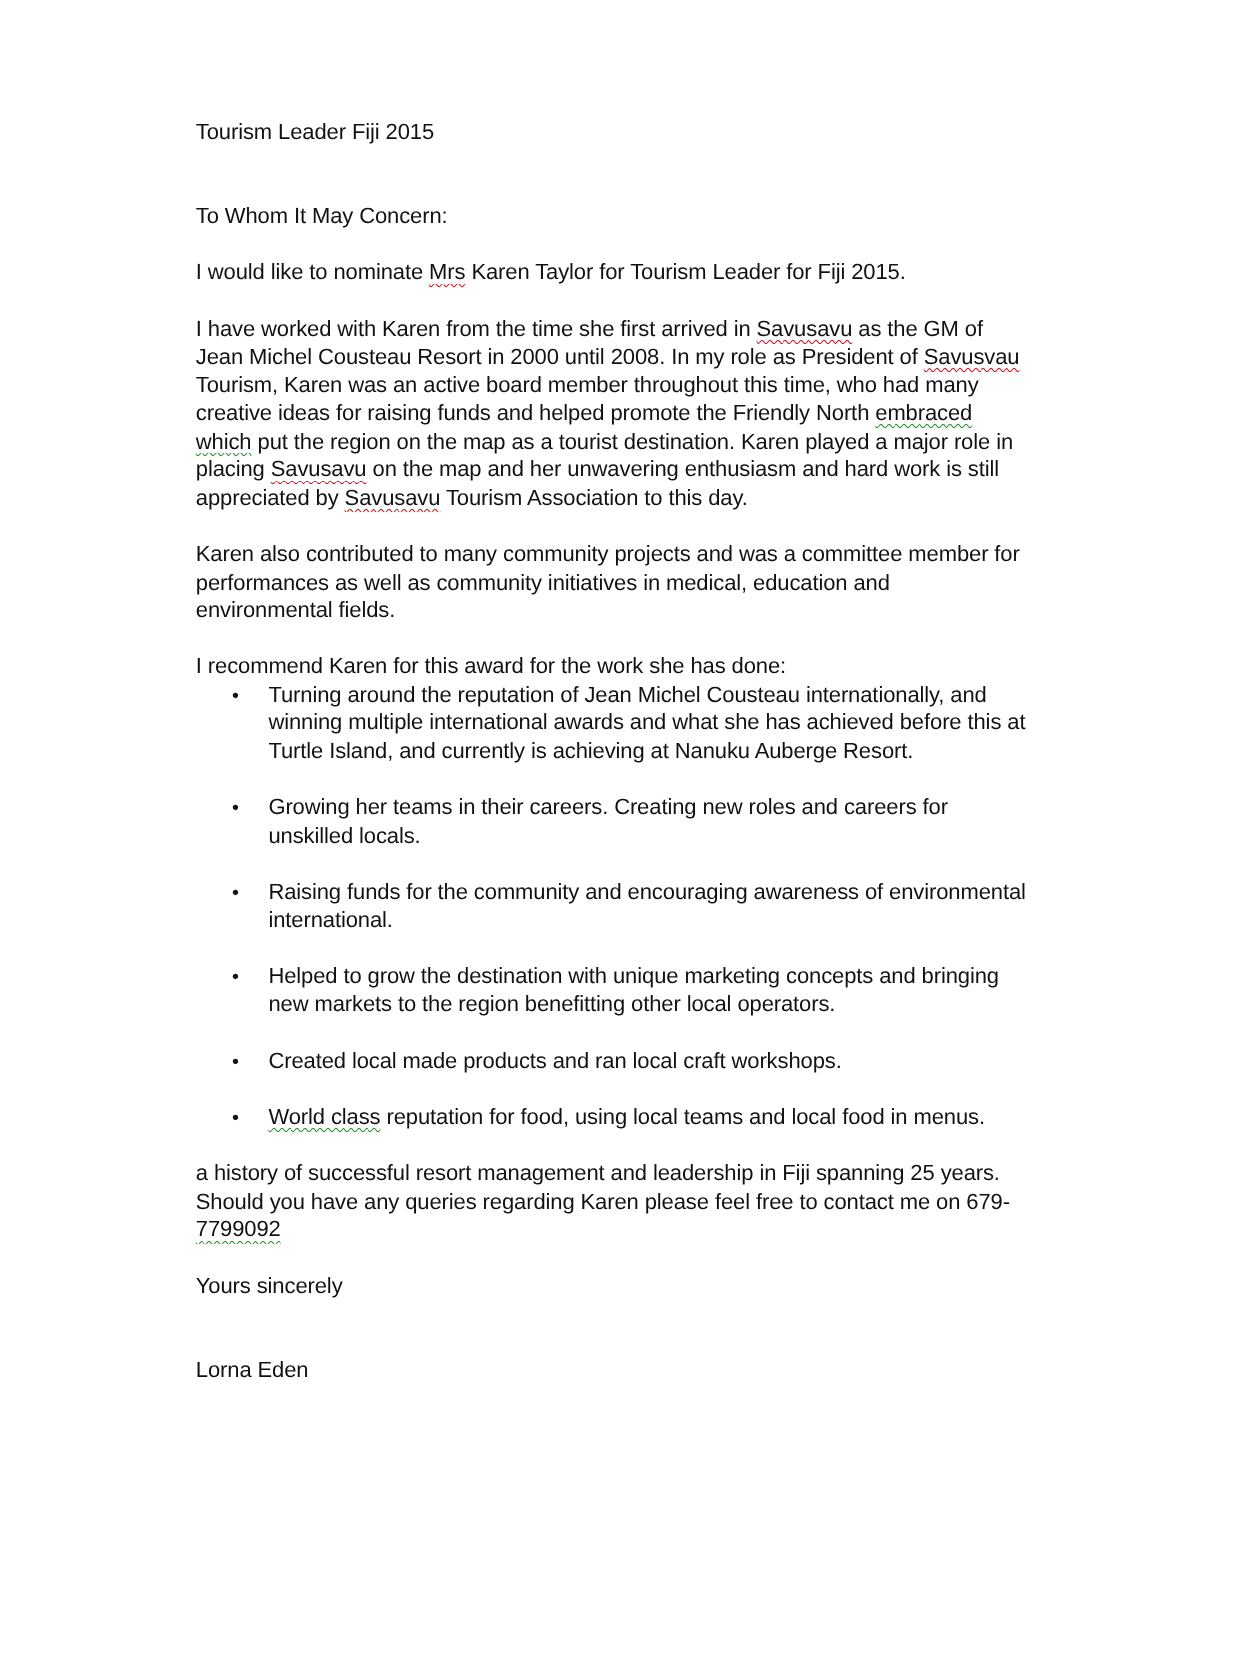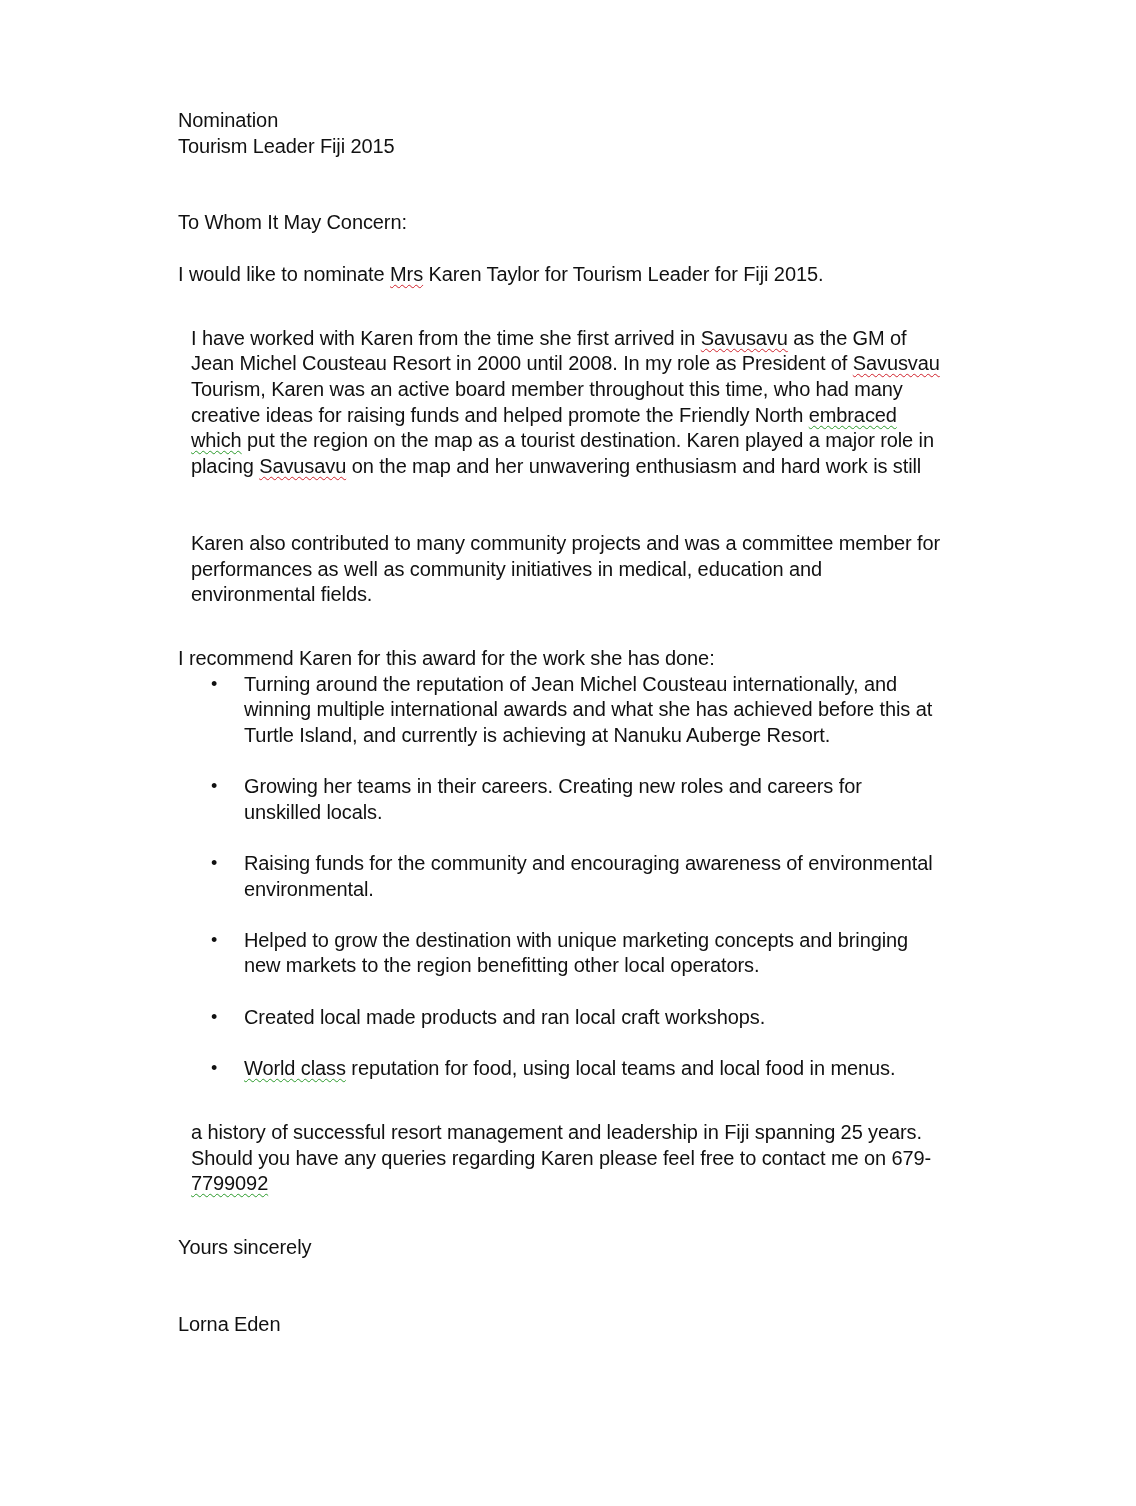--- a/index.html
+++ b/index.html
@@ -19,21 +19,21 @@
       position: absolute;
       left: 178px;
       top: 108px;
       width: 860px;
       font-size: 20px;
       line-height: 25.6px;
       letter-spacing: -0.1px;
     }
     .line { display: block; white-space: nowrap; }
     .gap { height: 25.6px; }
-    .para { margin: 13px; }
+    .para { margin: 0; }
     .underline {
       text-decoration-thickness: 2px;
       text-underline-offset: 3px;
     }
     .spell {
       text-decoration: underline wavy #d0202a;
       text-decoration-thickness: 1px;
       text-underline-offset: 3px;
     }
     .grammar {
@@ -59,21 +59,20 @@
       font-size: 18px;
     }
     .sig-gap { height: 51px; }
   </style>
 </head>
 <body>
 
 <div class="page">
 
   <div>
-    <span class="line">Nomination</span>
     <span class="line">Tourism Leader Fiji 2015</span>
   </div>
 
   <div class="gap"></div>
 
 
   <div class="gap"></div>
 
   <span class="line">To Whom It May Concern:</span>
 
@@ -85,20 +84,21 @@
 
   <div class="gap"></div>
 
   <div class="para">
     <span class="line"><span>I have worked with Karen from the time she first arrived in </span><span class="spell">Savusavu</span><span> as the GM of</span></span>
     <span class="line"><span>Jean Michel Cousteau Resort in 2000 until 2008.  In my role as President of </span><span class="spell">Savusvau</span></span>
     <span class="line">Tourism, Karen was an active board member throughout this time, who had many</span>
     <span class="line"><span>creative ideas for raising funds and helped promote the Friendly North </span><span class="grammar">embraced</span></span>
     <span class="line"><span class="grammar">which</span><span> put the region on the map as a tourist destination.  Karen played a major role in</span></span>
     <span class="line"><span>placing </span><span class="spell">Savusavu</span><span> on the map and her unwavering enthusiasm and hard work is still</span></span>
+    <span class="line"><span>appreciated by </span><span class="spell">Savusavu</span><span> Tourism Association to this day.</span></span>
   </div>
 
   <div class="gap"></div>
 
   <div class="para">
     <span class="line">Karen also contributed to many community projects and was a committee member for</span>
     <span class="line">performances as well as community initiatives in medical, education and</span>
     <span class="line">environmental fields.</span>
   </div>
 
@@ -114,21 +114,21 @@
       <span class="line">Turtle Island, and currently is achieving at Nanuku Auberge Resort.</span>
     </li>
     <li class="bullet-item">
       <span class="bullet-dot">•</span>
       <span class="line">Growing her teams in their careers. Creating new roles and careers for</span>
       <span class="line">unskilled locals.</span>
     </li>
     <li class="bullet-item">
       <span class="bullet-dot">•</span>
       <span class="line">Raising funds for the community and encouraging awareness of environmental</span>
-      <span class="line">environmental.</span>
+      <span class="line">international.</span>
     </li>
     <li class="bullet-item">
       <span class="bullet-dot">•</span>
       <span class="line">Helped to grow the destination with unique marketing concepts and bringing</span>
       <span class="line">new markets to the region benefitting other local operators.</span>
     </li>
     <li class="bullet-item">
       <span class="bullet-dot">•</span>
       <span class="line">Created local made products and ran local craft workshops.</span>
     </li>

